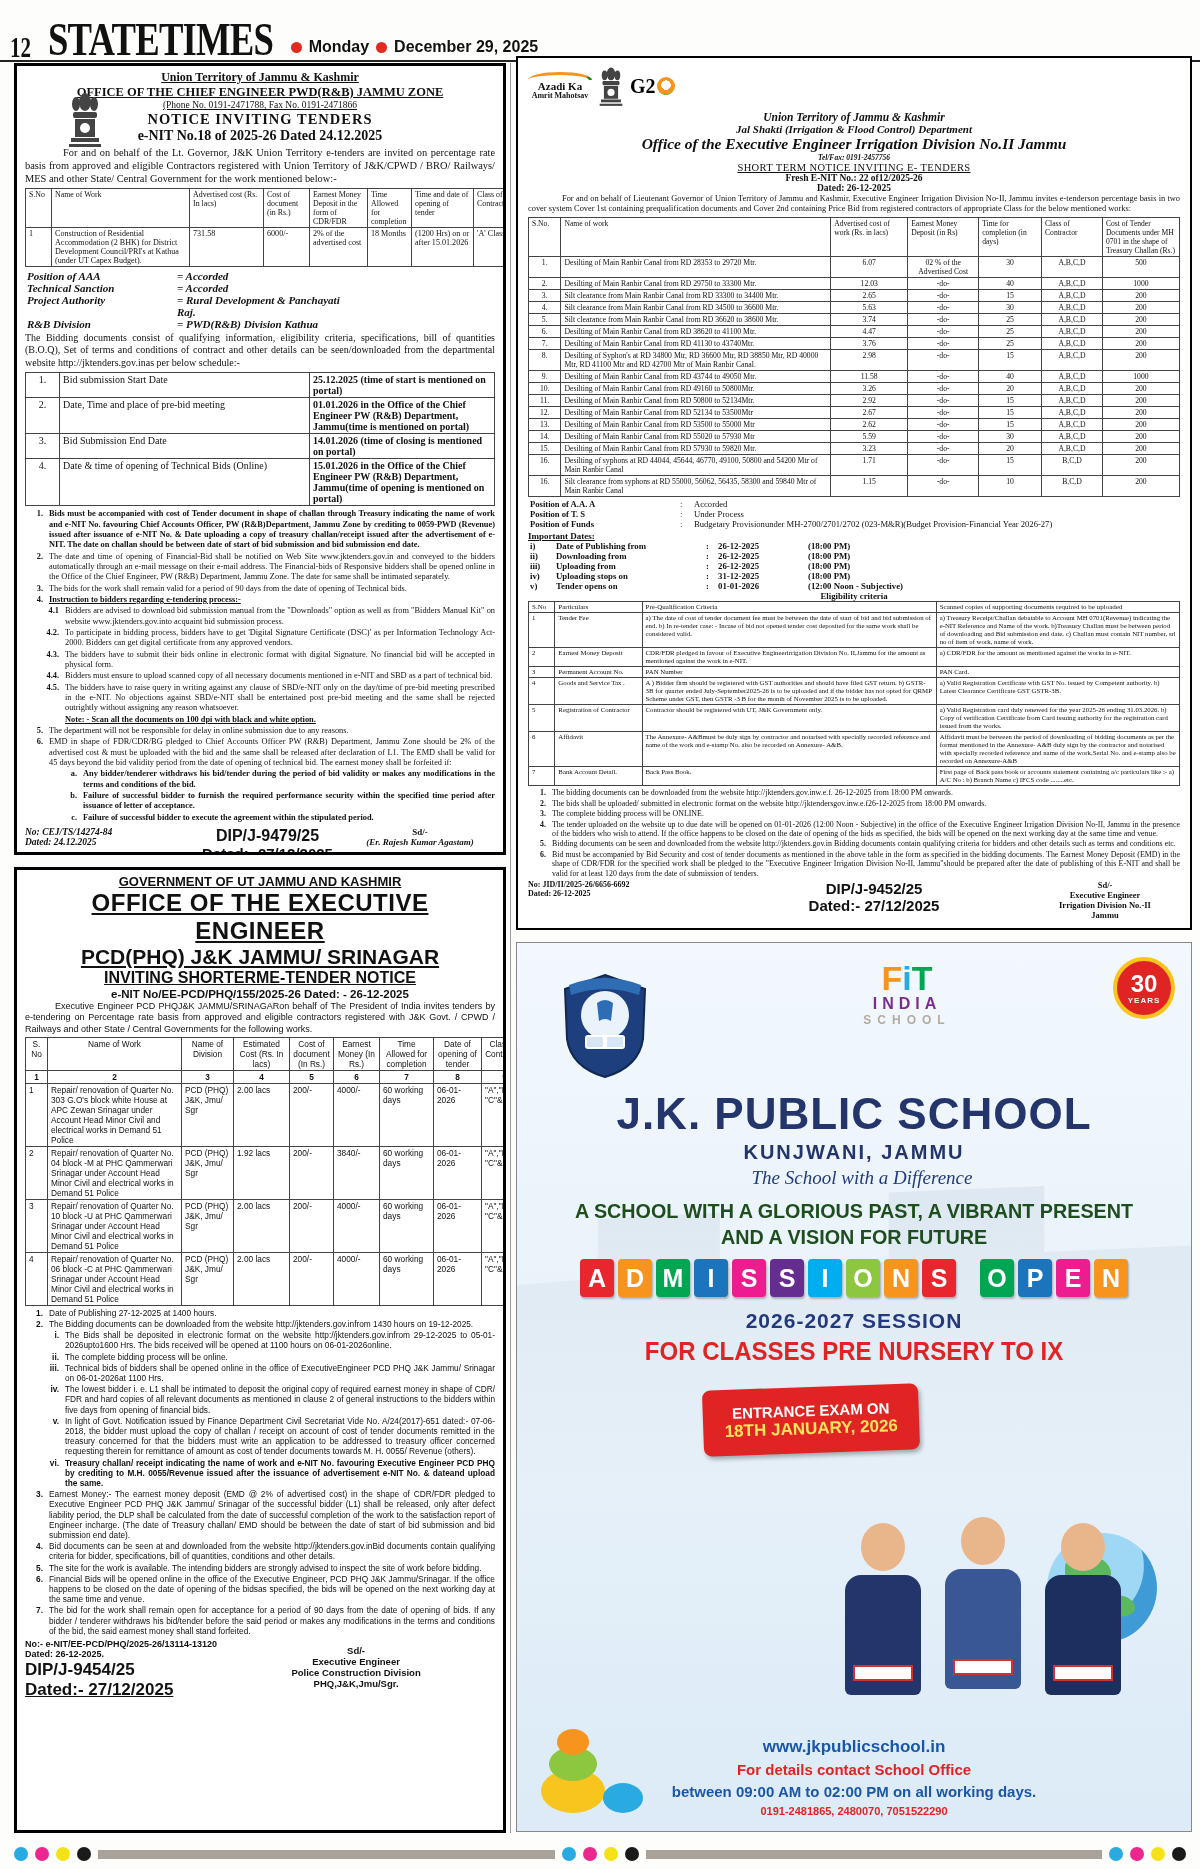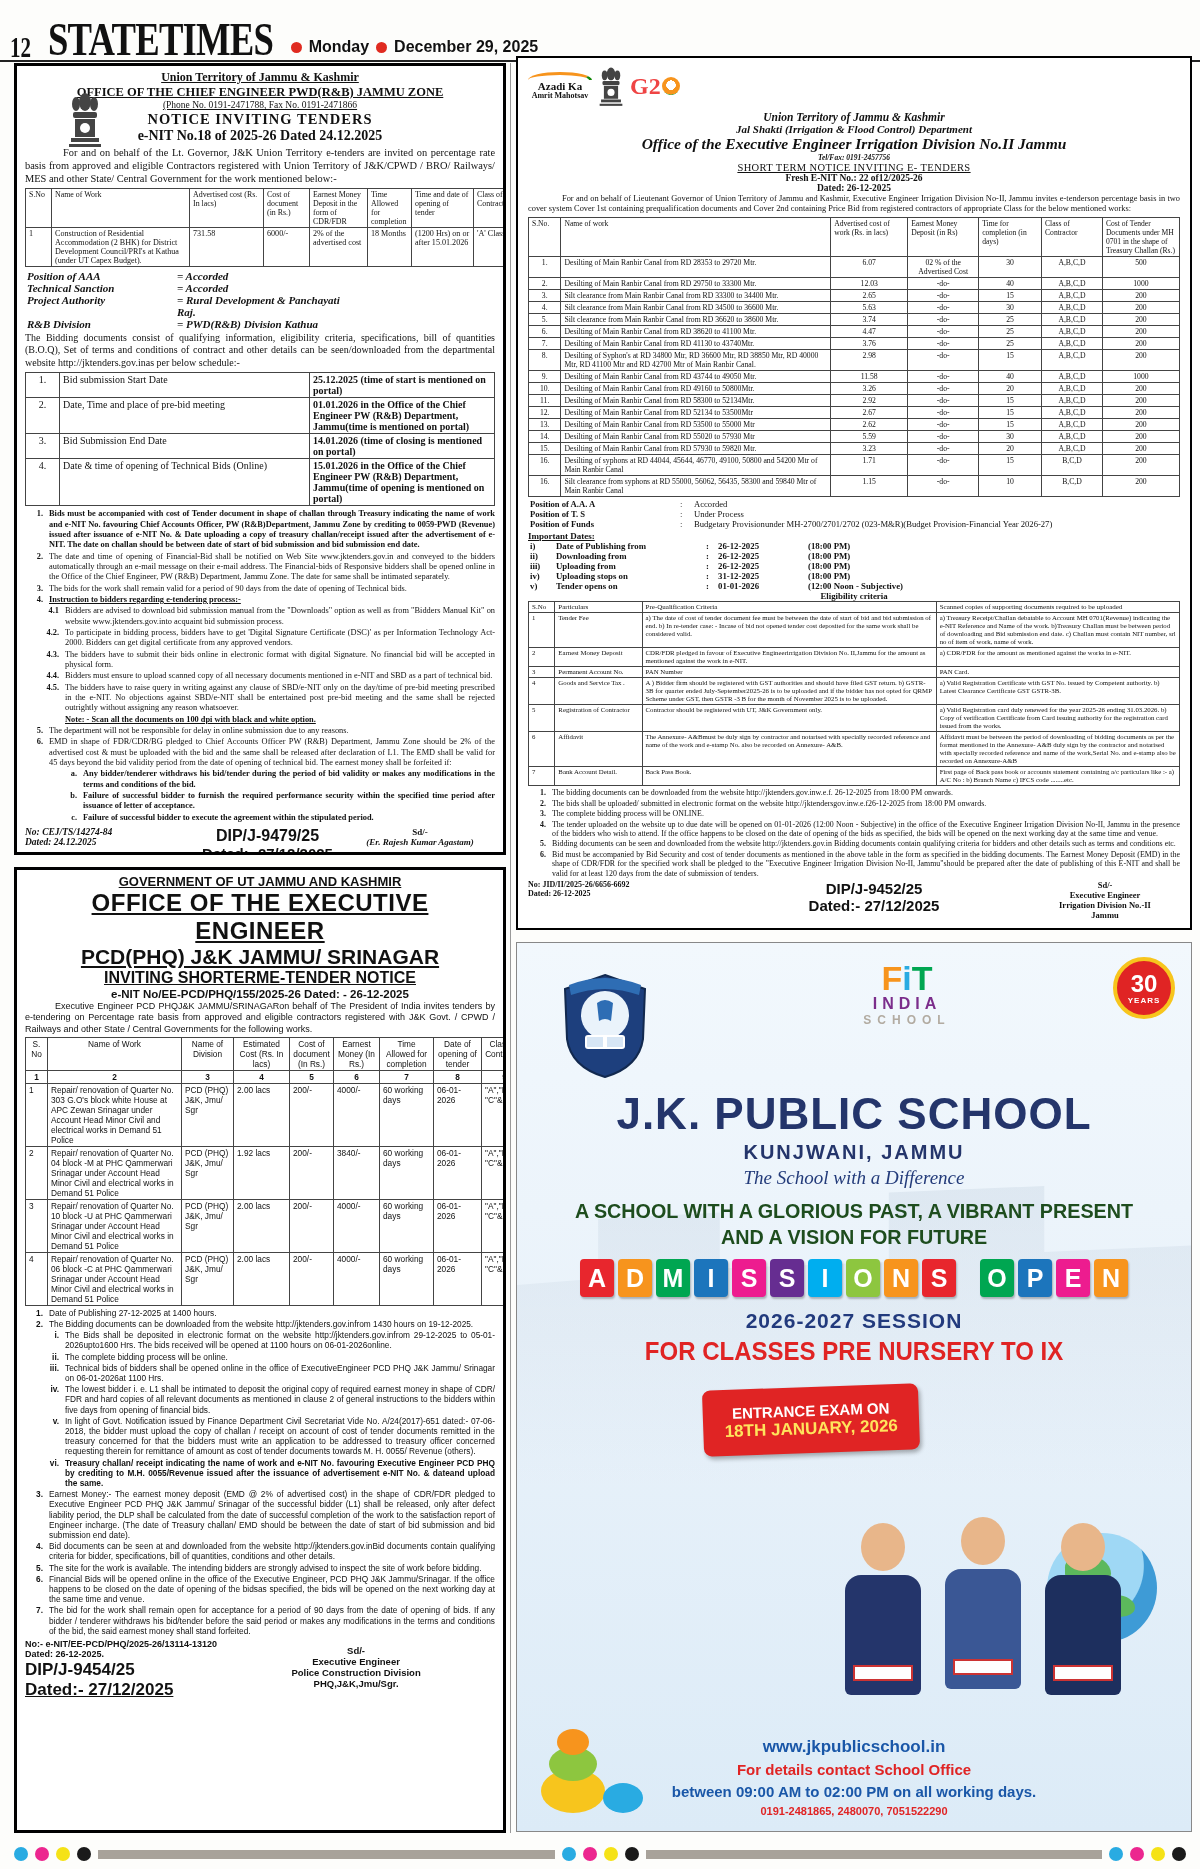--- a/index.html
+++ b/index.html
@@ -65,21 +65,21 @@
 #f2 .fl .dip{font-size:17px;font-weight:bold;margin-top:1px}
 #f2 .fl .dipd{font-size:17px;font-weight:bold;text-decoration:underline}
 #f2 .fr{flex:1;text-align:center;font-weight:bold;font-size:9.5px;padding-top:6px}
 
 #n3{position:absolute;left:516px;top:56px;width:676px;height:874px;border:2px solid #000;padding:3px 10px;font-family:"Liberation Serif",serif;font-size:8px;overflow:hidden;background:#fff}
 #logos3{display:flex;align-items:center;gap:4px;height:50px}
 #azadi{text-align:center;font-weight:bold;line-height:1}
 #azadi .a1{font-size:11px;letter-spacing:0}
 #azadi .a2{font-size:8px}
 #azadi .swoosh{width:64px;height:8px;border-radius:50% 50% 0 0/100% 100% 0 0;border-top:3px solid #f7941d;border-right:3px solid #138808;margin:0 auto 1px}
-#g20{font-size:24px;font-weight:bold;color:#ef4444;display:flex;align-items:center}
+#g20{font-size:20px;font-weight:bold;color:#000000;display:flex;align-items:center}
 #g20 .zero{width:18px;height:18px;border-radius:50%;background:radial-gradient(circle at 50% 45%,#fff 35%,#f7941d 36% 70%,#138808 71%);display:inline-block;margin-left:1px}
 #n3 .h3a{font-size:11.5px;font-weight:bold;font-style:italic;text-align:center}
 #n3 .h3b{font-size:11px;font-weight:bold;font-style:italic;text-align:center}
 #n3 .h3c{font-size:15.5px;font-weight:bold;font-style:italic;text-align:center}
 #n3 .h3d{font-size:7.5px;font-weight:bold;font-style:italic;text-align:center}
 #n3 .h3e{font-size:10.5px;font-weight:normal;text-decoration:underline;text-align:center;letter-spacing:.4px}
 #n3 .h3f{font-size:9.5px;font-weight:bold;text-align:center}
 #n3 .h3g{font-size:9.5px;font-weight:bold;text-align:center}
 #n3 .intro{font-size:8.4px;text-align:justify;text-indent:34px;line-height:1.22;margin:1px 0 2px}
 #wt3{font-size:7.7px}
@@ -114,21 +114,21 @@
 #fitlogo .fi{color:#29abe2;position:relative}
 #fitlogo .fF{color:#f7941d}
 #fitlogo .fT{color:#00a651}
 #fitlogo .fl2{font-size:16px;font-weight:bold;letter-spacing:5px;color:#7b2d8b}
 #fitlogo .fl3{font-size:12px;letter-spacing:6px;color:#b2aba1;font-weight:bold}
 #badge30{position:absolute;left:596px;top:14px;width:62px;height:62px;border-radius:50%;background:#e02424;border:4px solid #f7c51d;display:flex;flex-direction:column;align-items:center;justify-content:center;color:#fff;font-weight:bold}
 #badge30 .n{font-size:24px;line-height:1}
 #badge30 .y{font-size:8px;letter-spacing:1px}
 #ad .t1{position:absolute;left:0;top:146px;width:100%;text-align:center;font-size:44px;font-weight:bold;color:#24356b;letter-spacing:1px}
 #ad .t2{position:absolute;left:0;top:198px;width:100%;text-align:center;font-size:20px;font-weight:bold;color:#24356b;letter-spacing:2px}
-#ad .t3{position:absolute;left:0;top:224px;width:100%;text-align:center;font-size:19px;font-style:italic;color:#233b7a;font-family:"Liberation Serif",serif}
+#ad .t3{position:absolute;left:8px;top:224px;width:100%;text-align:center;font-size:19px;font-style:italic;color:#233b7a;font-family:"Liberation Serif",serif}
 #ad .t4,#ad .t5{position:absolute;left:0;width:100%;text-align:center;font-size:21px;font-weight:bold;color:#1e4d1e;transform:scaleX(.94)}
 #ad .t4{top:256px}#ad .t5{top:282px}
 #tiles{position:absolute;left:0;top:316px;width:100%;display:flex;justify-content:center;gap:4px}
 #tiles .tile{width:34px;height:38px;display:flex;align-items:center;justify-content:center;color:#fff;font-size:25px;font-weight:bold;border-radius:4px;box-shadow:1px 2px 2px rgba(0,0,0,.25)}
 #tiles .sp{width:16px;background:transparent !important;box-shadow:none}
 #ad .t6{position:absolute;left:0;top:366px;width:100%;text-align:center;font-size:21px;font-weight:bold;color:#223a7d;letter-spacing:1px}
 #ad .t7{position:absolute;left:0;top:394px;width:100%;text-align:center;font-size:25px;font-weight:bold;color:#e02424;transform:scaleX(.96)}
 #entbox{position:absolute;left:186px;top:444px;width:216px;height:66px;background:#e02424;border-radius:8px;transform:rotate(-2deg);display:flex;flex-direction:column;align-items:center;justify-content:center;color:#fff;font-weight:bold;box-shadow:2px 3px 4px rgba(0,0,0,.3)}
 #entbox .e1{font-size:15px}
 #entbox .e2{font-size:17px;color:#ffe45c}
@@ -657,21 +657,21 @@
             <td>10.</td>
             <td>Desilting of Main Ranbir Canal from RD 49160 to 50800Mtr.</td>
             <td>3.26</td>
             <td>-do-</td>
             <td>20</td>
             <td>A,B,C,D</td>
             <td>200</td>
           </tr>
           <tr>
             <td>11.</td>
-            <td>Desilting of Main Ranbir Canal from RD 58300 to 52134Mtr.</td>
+            <td>Desilting of Main Ranbir Canal from RD 50800 to 52134Mtr.</td>
             <td>2.92</td>
             <td>-do-</td>
             <td>15</td>
             <td>A,B,C,D</td>
             <td>200</td>
           </tr>
           <tr>
             <td>12.</td>
             <td>Desilting of Main Ranbir Canal from RD 52134 to 53500Mtr</td>
             <td>2.67</td>

